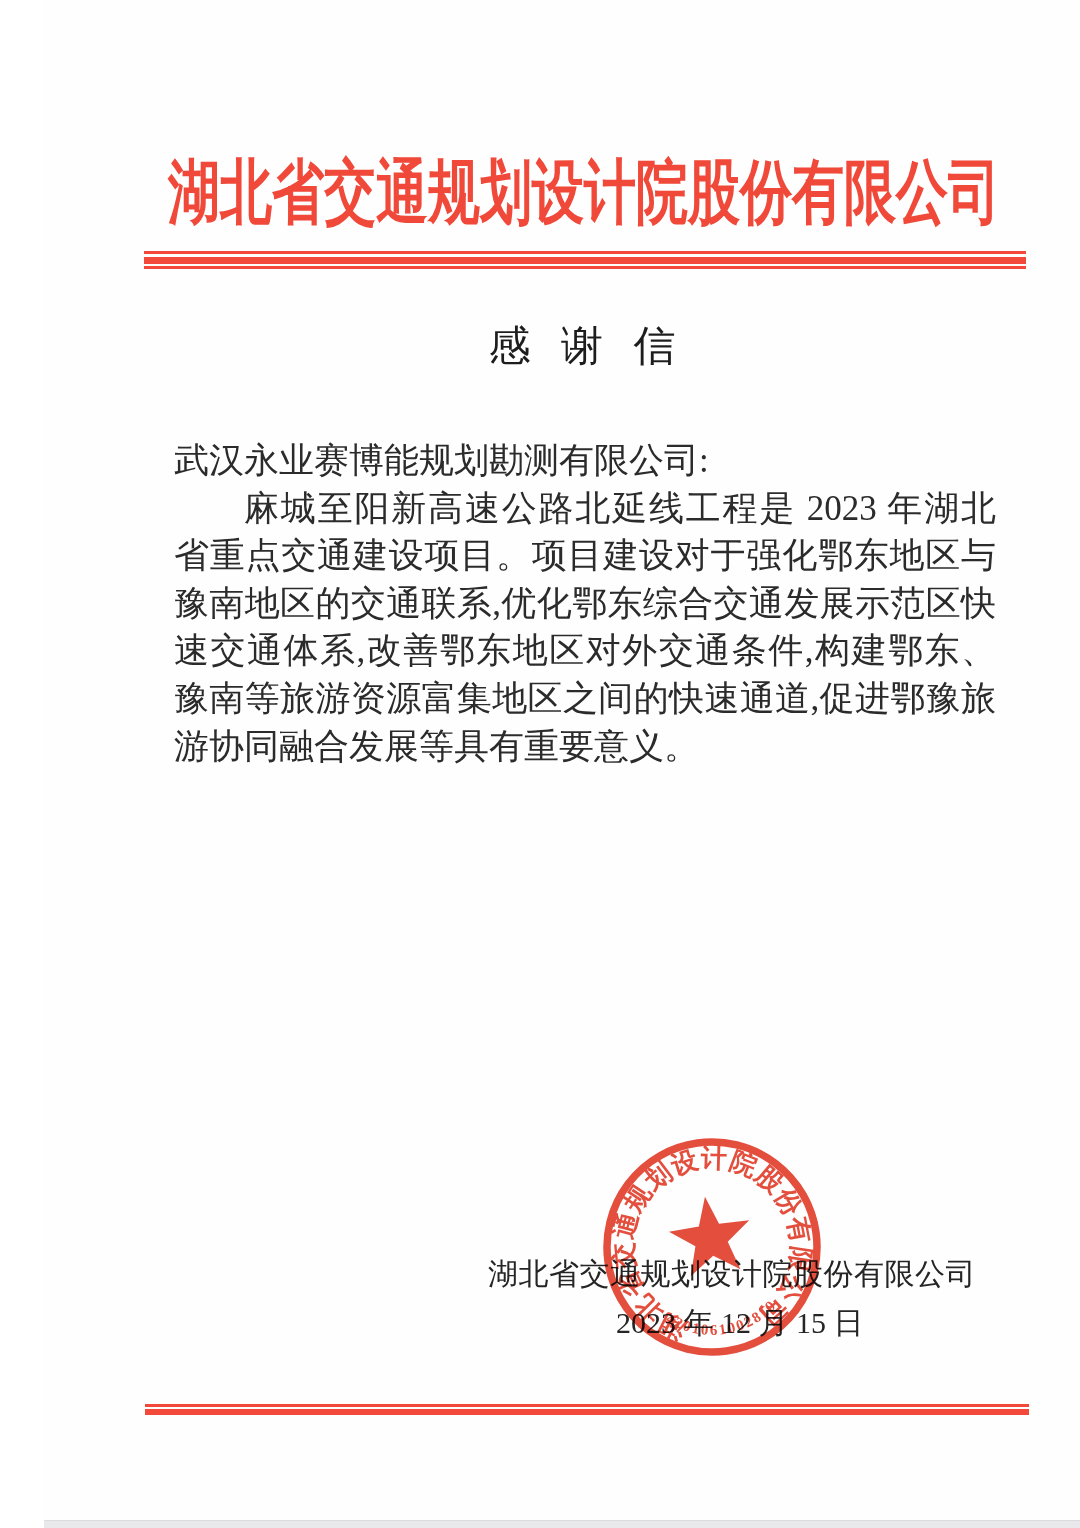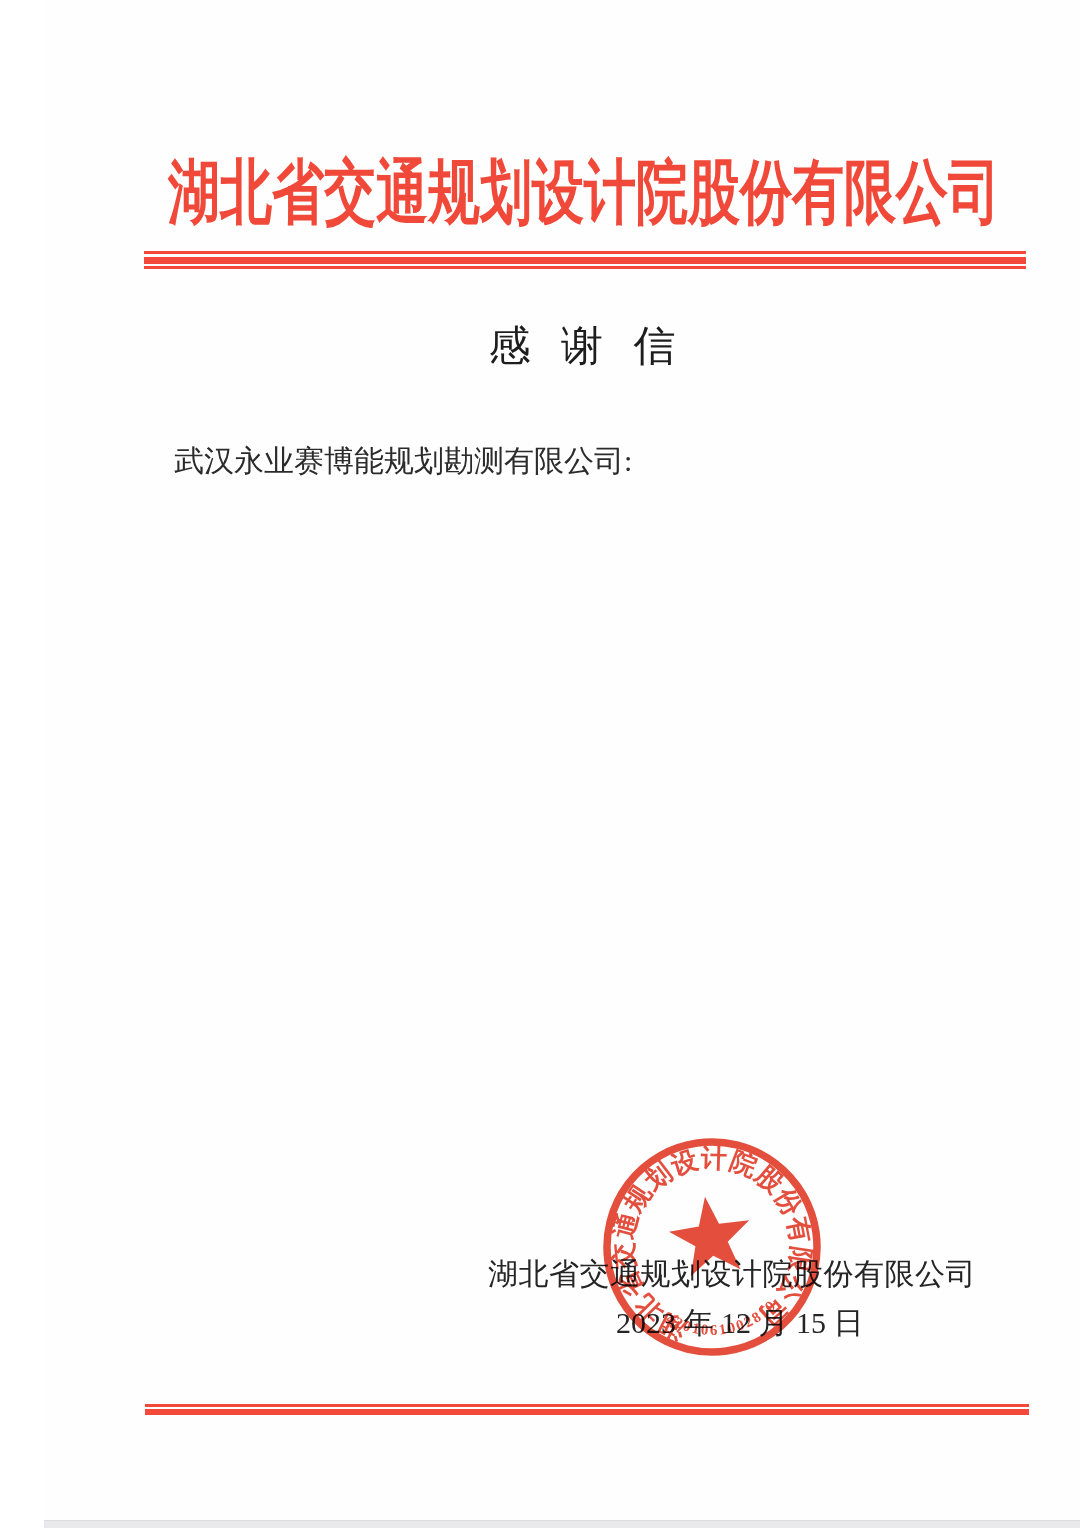--- a/index.html
+++ b/index.html
@@ -35,21 +35,21 @@
     position:absolute;top:318px;left:0;width:100%;
     text-align:center;
     font-size:42px;font-weight:normal;color:#1d1d1d;
     word-spacing:12px;letter-spacing:4px;
     margin:0;
   }
 
   
   .letter-body{
     position:absolute;top:437px;left:130px;width:822px;
-    font-size:30px;line-height:47.6px;
+    font-size:35px;line-height:47.6px;
     color:#2b2b2b;
     text-align:justify;
   }
   .letter-body p{margin:0;}
   .letter-body p.indent{text-indent:2em;}
 
   
   .signature{
     position:absolute;left:444px;top:1254px;
     font-size:30px;color:#252525;letter-spacing:0.5px;
@@ -93,20 +93,21 @@
       <div class="gap3"></div>
     <div class="thick"></div>
       <div class="gap2"></div>
     <div class="thin"></div>
   </div>
 
   <h2 class="letter-title">感 谢 信</h2>
 
   <div class="letter-body">
     <p>武汉永业赛博能规划勘测有限公司:</p>
+    <p class="indent">麻城至阳新高速公路北延线工程是 2023 年湖北省重点交通建设项目。项目建设对于强化鄂东地区与豫南地区的交通联系,优化鄂东综合交通发展示范区快速交通体系,改善鄂东地区对外交通条件,构建鄂东、豫南等旅游资源富集地区之间的快速通道,促进鄂豫旅游协同融合发展等具有重要意义。</p>
   </div>
 
   <div class="signature">湖北省交通规划设计院股份有限公司</div>
 
   <div class="date">2023 年 12 月 15 日</div>
 
   <svg class="seal" viewBox="0 0 280 280" xmlns="http://www.w3.org/2000/svg">
     <defs>
       <path id="sealArcTop" d="M 100 209.3 A 80 80 0 1 1 180 209.3" fill="none"></path>
       <path id="sealArcBottom" d="M 85.8 209.3 A 88 88 0 0 0 194.2 209.3" fill="none"></path>

